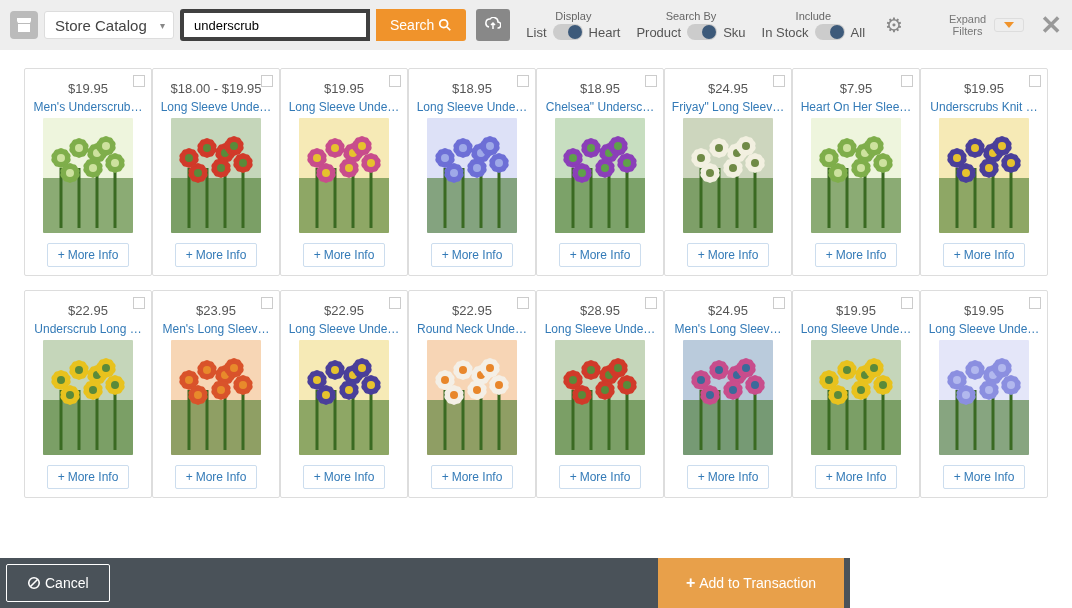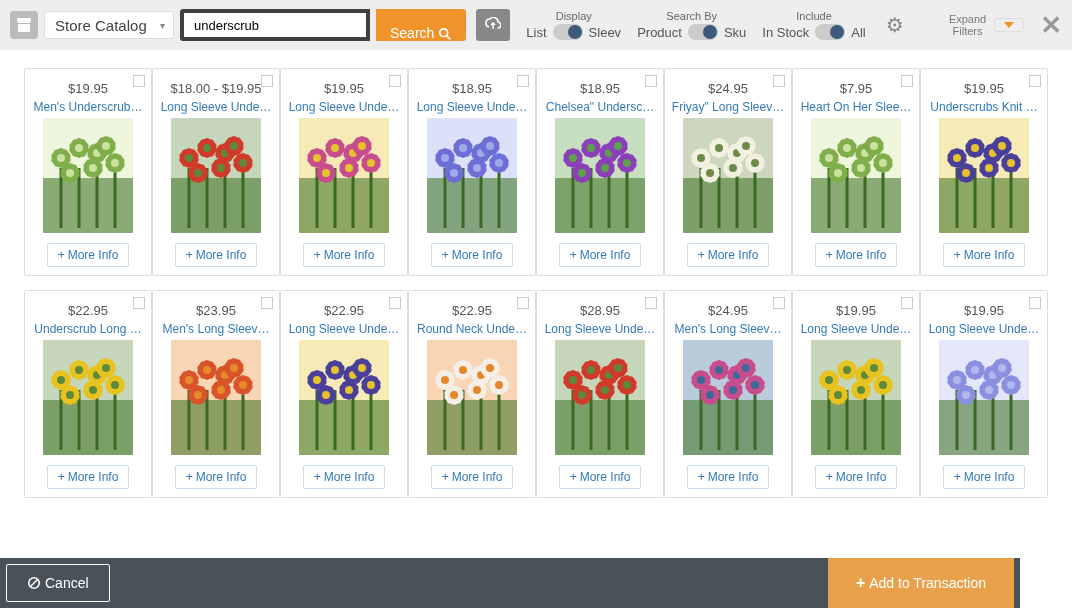--- a/index.html
+++ b/index.html
@@ -2,21 +2,21 @@
 <html><head>
 <meta charset="utf-8">
 <style>
 *{box-sizing:border-box;margin:0;padding:0}
 body{font-family:-apple-system,BlinkMacSystemFont,"Segoe UI",Arial,sans-serif;background:#fff;width:1072px;height:608px;overflow:hidden;font-size:13px;color:#333}
 .topbar{height:50px;background:#eee;display:flex;align-items:center;padding:0 10px;gap:6px}
 .store-icon{width:28px;height:28px;background:#bbb;border-radius:4px;display:flex;align-items:center;justify-content:center}
 .catalog-select{height:28px;background:#fff;border:1px solid #ddd;border-radius:3px;padding:0 24px 0 10px;font-size:15px;color:#444;position:relative;display:flex;align-items:center;min-width:130px}
 .catalog-select::after{content:"▾";position:absolute;right:8px;color:#888;font-size:10px}
 .search-input{height:32px;border:4px solid #404040;border-radius:3px 0 0 3px;padding:0 10px;width:190px;font-size:13px;outline:none}
-.search-btn{height:32px;background:#f0932b;color:#fff;border:none;padding:0 14px;font-size:14px;border-radius:0 3px 3px 0;cursor:pointer;display:flex;align-items:flex-end;gap:4px}
+.search-btn{height:32px;background:#f0932b;color:#fff;border:none;padding:0 14px;font-size:14px;border-radius:0 3px 3px 0;cursor:pointer;display:flex;align-items:center;gap:4px}
 .upload-btn{height:32px;width:34px;background:#888;border:none;border-radius:3px;color:#fff;cursor:pointer;display:flex;align-items:center;justify-content:center;margin-left:4px}
 .toggle-group{display:flex;flex-direction:column;align-items:center;margin-left:10px;font-size:11px;color:#666}
 .toggle-row{display:flex;align-items:center;gap:6px;margin-top:2px;font-size:13px;color:#555}
 .toggle-switch{width:30px;height:16px;background:#ccc;border-radius:8px;position:relative;cursor:pointer}
 .toggle-switch.active::after{content:"";position:absolute;right:1px;top:1px;width:14px;height:14px;background:#3d5a7a;border-radius:50%}
 .toggle-switch:not(.active)::after{content:"";position:absolute;left:1px;top:1px;width:14px;height:14px;background:#3d5a7a;border-radius:50%}
 .gear{color:#888;font-size:20px;margin-left:14px;cursor:pointer}
 .spacer{flex:1}
 .expand-filters{font-size:11px;color:#777;text-align:center;line-height:1.1;cursor:pointer}
 .expand-tri{width:0;height:0;border-left:5px solid transparent;border-right:5px solid transparent;border-top:6px solid #f0932b;margin:0 6px}
@@ -24,21 +24,21 @@
 .close-x{color:#999;font-size:26px;cursor:pointer;margin-left:10px;font-weight:bold}
 .content{height:508px;overflow-y:auto;padding:18px 8px}
 .grid{display:grid;grid-template-columns:repeat(8,128px);gap:0;justify-content:center}
 .card{border:1px solid #ddd;border-radius:2px;padding:6px 4px;text-align:center;position:relative;background:#fff}
 .card .chk{position:absolute;top:6px;right:6px;width:12px;height:12px;border:1px solid #ccc;background:#fff}
 .price{font-size:13px;color:#555;margin-top:6px}
 .title{font-size:12px;color:#337ab7;margin:4px 0;white-space:nowrap;overflow:hidden;text-overflow:ellipsis;cursor:pointer}
 .thumb{width:90px;height:115px;margin:4px auto;display:block;border-radius:1px}
 .more-btn{border:1px solid #cde;background:#fff;color:#337ab7;font-size:12px;padding:4px 10px;border-radius:2px;cursor:pointer;margin:6px auto 2px;display:inline-flex;align-items:center;gap:3px}
 .row2{margin-top:14px}
-.bottombar{position:fixed;bottom:0;left:0;width:1020px;height:50px;background:#4a5259;display:flex;align-items:center;padding:0 6px}
+.bottombar{position:fixed;bottom:0;left:0;width:850px;height:50px;background:#4a5259;display:flex;align-items:center;padding:0 6px}
 .cancel-btn{border:1px solid #fff;background:transparent;color:#fff;padding:10px 20px;font-size:14px;border-radius:2px;cursor:pointer;display:flex;align-items:center;gap:4px}
 .add-btn{background:#e8a04a;color:#fff;border:none;height:50px;padding:0 28px;font-size:14px;cursor:pointer;margin-left:auto;display:flex;align-items:center;gap:4px}
 
 .content::-webkit-scrollbar{width:8px}
 .content::-webkit-scrollbar-thumb{background:#bbb;border-radius:4px}
 .content::-webkit-scrollbar-track{background:#eee}
 svg{display:block}
 </style>
 </head>
 <body>
@@ -65,21 +65,21 @@
         <path d="M4 10a4 4 0 0 1 1-7.9A4.5 4.5 0 0 1 13 5a3 3 0 0 1-.5 6" fill="none" stroke="#fff" stroke-width="1.5"></path>
         <path d="M8 12V6M6 8l2-2 2 2" fill="none" stroke="#fff" stroke-width="1.5"></path>
       </svg>
     </button>
 
   <div class="toggle-group">
     <span>Display</span>
     <div class="toggle-row">
       <span>List</span>
       <div class="toggle-switch active"></div>
-      <span>Sleev</span>
+      <span>Heart</span>
     </div>
   </div>
   <div class="toggle-group">
     <span>Search By</span>
     <div class="toggle-row">
       <span>Product</span>
       <div class="toggle-switch active"></div>
       <span>Sku</span>
     </div>
   </div>

